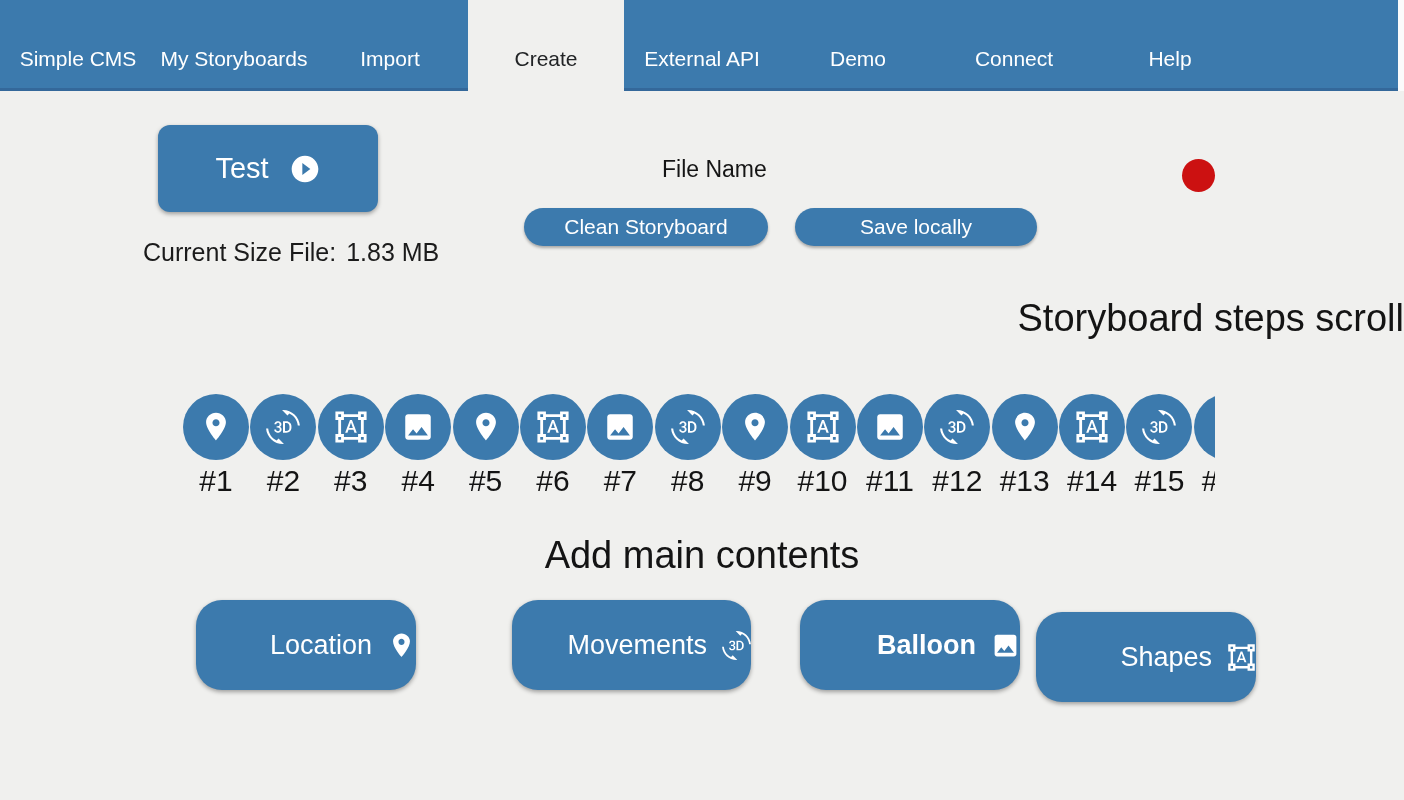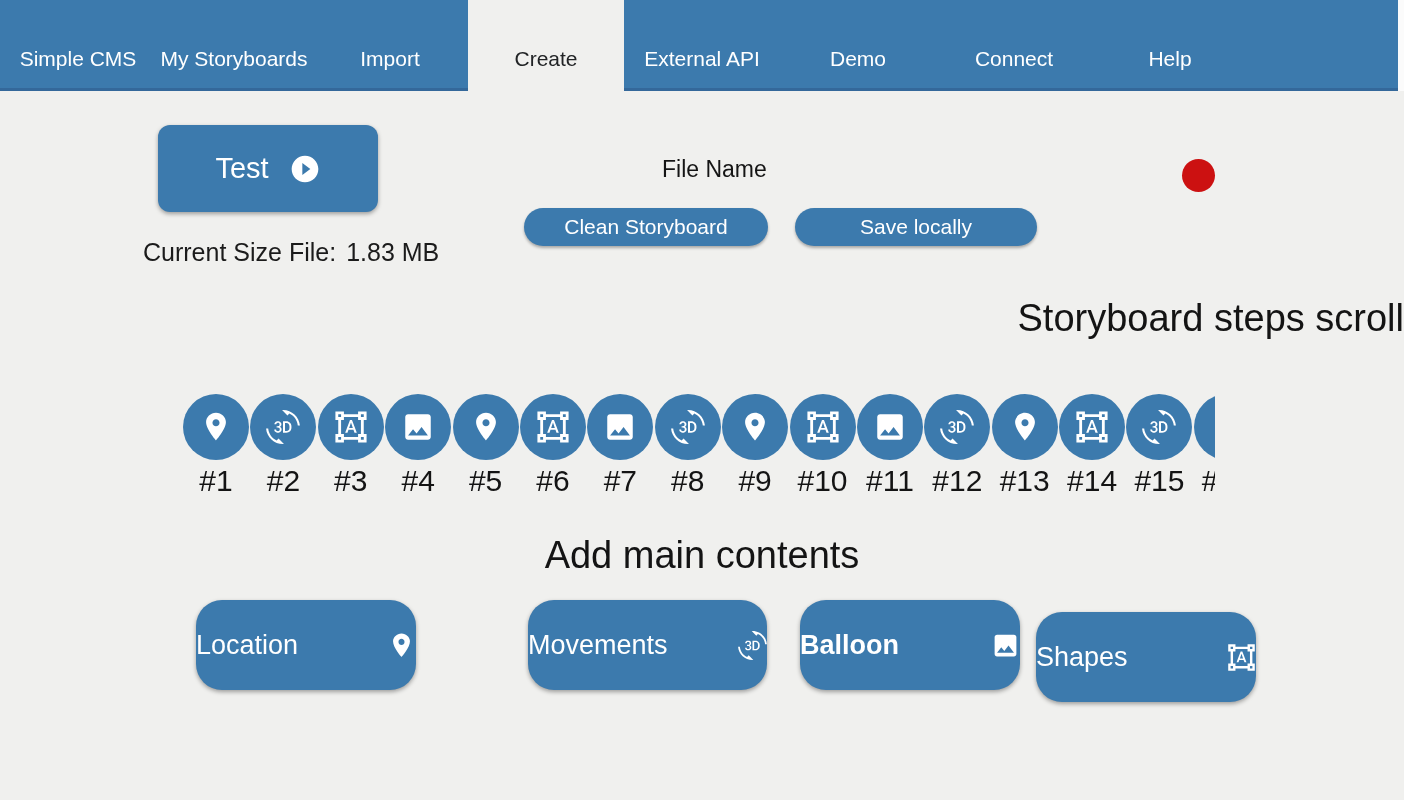--- a/index.html
+++ b/index.html
@@ -37,24 +37,24 @@
   .contents-title { top:534px; }
 
   
   .steps-strip { position:absolute; left:183px; top:394px; width:1032px; height:108px; overflow:hidden; display:flex; }
   .step { flex:none; width:66px; margin-right:1.4px; text-align:center; }
   .step-circle { width:66px; height:66px; border-radius:50%; background:#3c7aad; color:#fff; display:flex; align-items:center; justify-content:center; cursor:pointer; }
   .step-circle .icon { width:34px; height:34px; }
   .step-label { margin-top:4px; font-size:30px; color:#141414; white-space:nowrap; }
 
   
-  .big-btn { position:absolute; top:600px; height:90px; border-radius:26px; background:#3c7aad; color:#fff; font-size:27px; display:flex; align-items:center; justify-content:space-between; gap:15px; box-shadow:0 2px 4px rgba(0,0,0,.35); white-space:nowrap; }
+  .big-btn { position:absolute; top:600px; height:90px; border-radius:26px; background:#3c7aad; color:#fff; font-size:27px; display:flex; align-items:center; justify-content:flex-end; gap:15px; box-shadow:0 2px 4px rgba(0,0,0,.35); white-space:nowrap; }
   .big-btn .icon { width:29px; height:29px; }
   .big-btn-1 { left:196px; width:220px; }
-  .big-btn-2 { left:512px; width:239px;margin-left:16px; }
+  .big-btn-2 { left:512px; width:239px; }
   .big-btn-3 { left:800px; width:220px;font-weight:bold; }
   .big-btn-4 { left:1036px; width:220px;margin-top:12px; }
 
   svg.icon { display:block; fill:currentColor; }
 </style>
 </head>
 <body>
 
 <div class="screen">
 

